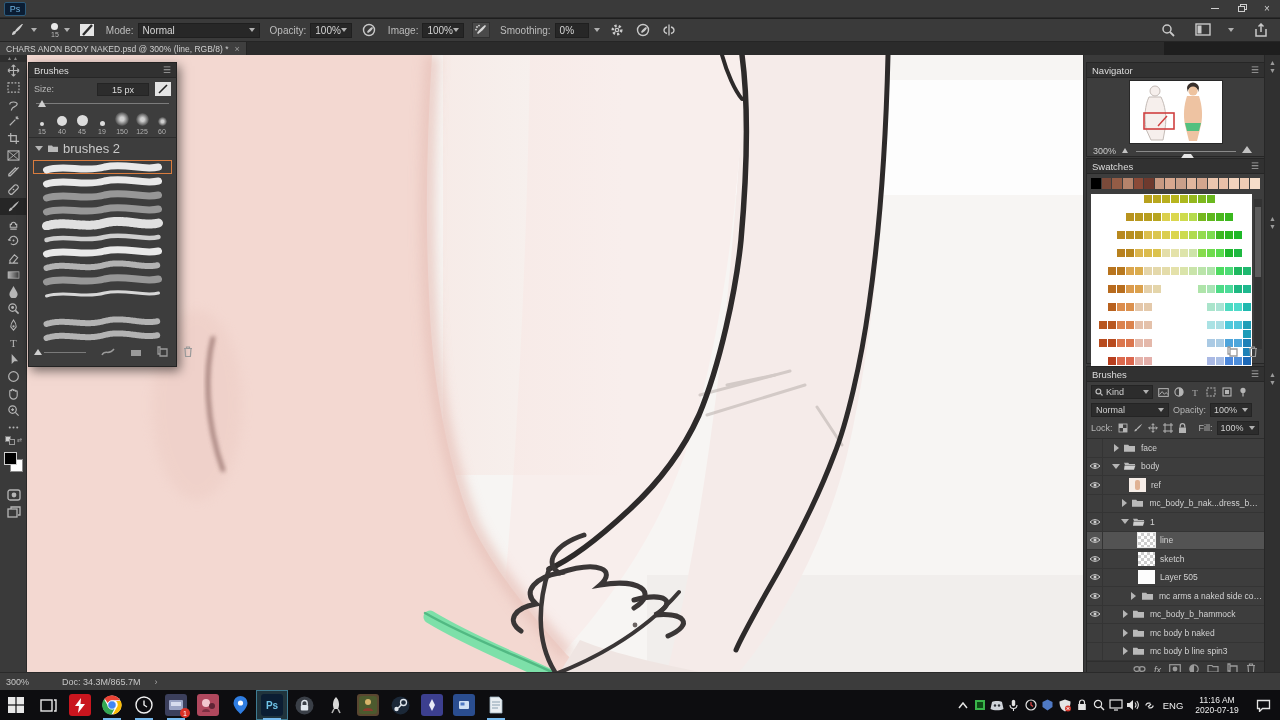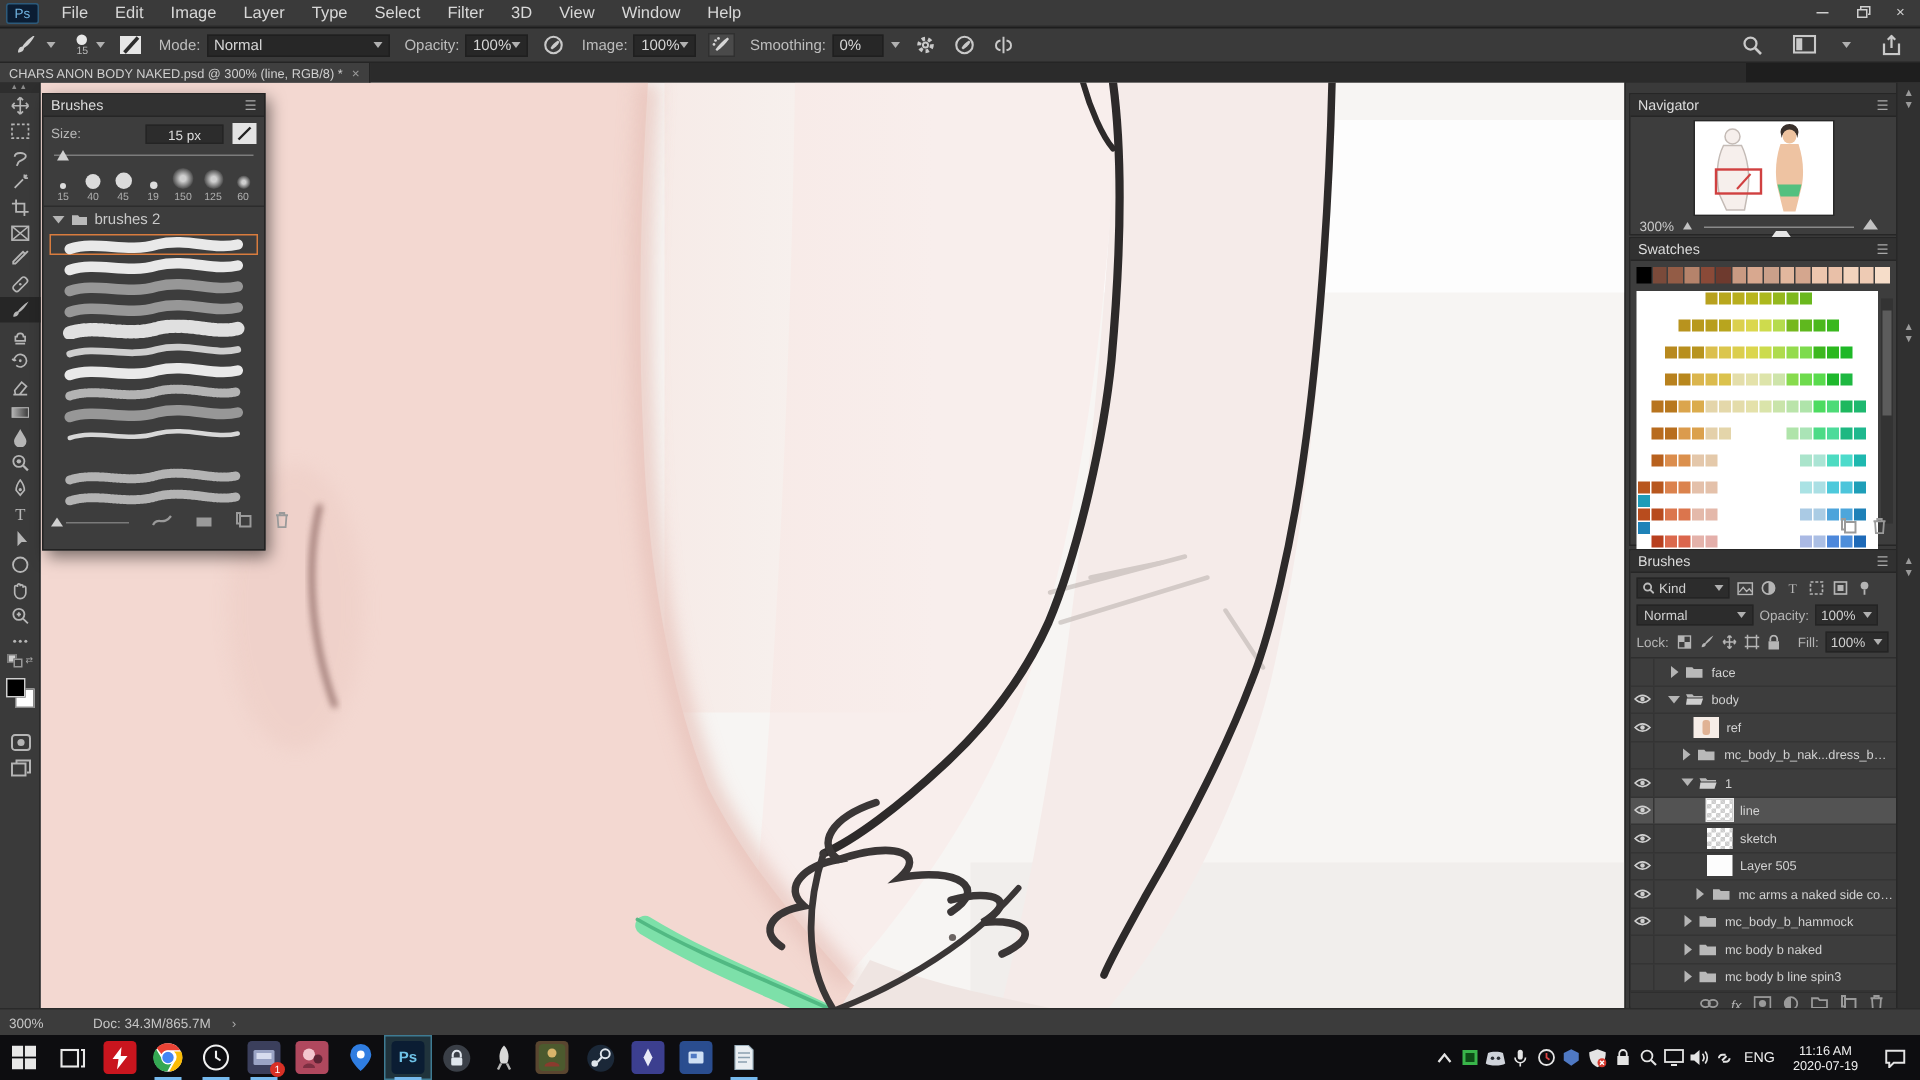--- a/index.html
+++ b/index.html
@@ -61,35 +61,35 @@
   #brush-size-value { margin-left:auto; background:#2c2c2c; border:1px solid #242424; padding:0 5px; height:13px; line-height:13px; color:#ddd; width:52px; text-align:center;}
   #brush-pencil-btn { width:16px; height:14px; background:#e4e4e4; margin-left:6px; display:flex; align-items:center; justify-content:center; }
   #brush-slider { margin:3px 7px; position:relative; height:8px; }
   #brush-slider .track { position:absolute; left:0; right:0; top:3px; height:1px; background:#7c7c7c; }
   #brush-slider .thumb { position:absolute; left:2px; top:0; width:0; height:0; border-left:4px solid transparent; border-right:4px solid transparent; border-bottom:7px solid #cfcfcf; }
   #brush-presets { display:flex; padding:1px 3px 2px 3px; border-bottom:1px solid #2c2c2c; }
   .preset { width:20px; display:flex; flex-direction:column; align-items:center; justify-content:flex-end; }
   .preset .pd { border-radius:50%; background:#dcdcdc; }
   .preset .pd.soft { background:radial-gradient(circle, #cfcfcf 20%, rgba(90,90,90,0) 75%); }
   .preset .pl { font-size:7px; color:#b0b0b0; margin-top:2px; }
-  #brush-folder-row { display:flex; align-items:center; gap:4px; font-size:10px; color:#c9c9c9; padding:3px 6px; }
+  #brush-folder-row { display:flex; align-items:center; gap:4px; font-size:13px; color:#c9c9c9; padding:3px 6px; }
   .tri-down { width:0; height:0; border-left:4px solid transparent; border-right:4px solid transparent; border-top:5px solid #b5b5b5; }
   .tri-right { width:0; height:0; border-top:4px solid transparent; border-bottom:4px solid transparent; border-left:5px solid #b5b5b5; }
   #brush-list { height:182px; overflow:hidden; padding:1px 4px; }
   .stroke { height:14px; display:flex; align-items:center; border:1px solid transparent; }
   .stroke.selected { border-color:#d97c3e; }
   #brush-panel-bottom { display:flex; align-items:center; padding:2px 5px; gap:9px; }
   #bpb-slider { flex:0 0 52px; position:relative; height:8px; }
   #bpb-slider .track { position:absolute; left:10px; right:0; top:4px; height:1px; background:#7a7a7a; }
   #bpb-slider .thumb { position:absolute; left:0; top:1px; width:0; height:0; border-left:4px solid transparent; border-right:4px solid transparent; border-bottom:6px solid #cfcfcf; }
   #brush-panel-bottom .bicon { margin-left:6px; }
 
   
   #dock { left:1083px; top:55px; width:197px; height:617px; background:#3a3a3a; border-left:1px solid #2a2a2a; color:#cfcfcf; }
-  #dock-inner { position:absolute; left:2px; top:0; width:179px; height:617px; }
+  #dock-inner { position:absolute; left:2px; top:0; width:179px; height:617px;text-align:right; }
   #dock-gutter { position:absolute; right:0; top:0; width:16px; height:617px; background:#303030; border-left:1px solid #272727; }
   .gutter-arrows { color:#9a9a9a; font-size:7px; text-align:center; line-height:8px; }
   #navigator { position:absolute; left:0; top:7px; width:179px; height:95px; background:#3d3d3d; border:1px solid #262626; }
   #nav-thumb-wrap { display:flex; justify-content:center; padding:3px 0 2px 0; }
   #nav-thumb { width:92px; height:62px; background:#fff; box-shadow:0 0 0 1px #282828; }
   #nav-zoom-row { display:flex; align-items:center; padding:0 6px; font-size:9px; color:#c9c9c9; }
   #nav-slider { flex:1; position:relative; height:12px; margin:0 6px; }
   #nav-slider .track { position:absolute; left:14px; right:16px; top:6px; height:1px; background:#8a8a8a; }
   .mountain { width:0; height:0; border-left:5px solid transparent; border-right:5px solid transparent; border-bottom:7px solid #c2c2c2; position:absolute; }
   .mountain.small { border-left-width:3px; border-right-width:3px; border-bottom-width:5px; top:3px; left:0; }
@@ -208,33 +208,20 @@
         <path d="M607 545 C637 537 652 546 628 560 C657 557 668 569 641 581"></path>
         <path d="M652 537 C615 580 560 608 520 622" stroke-width="4"></path>
         <path d="M522 514 C512 545 508 585 528 617" stroke-width="4.5"></path>
       </g>
       <circle cx="608" cy="570" r="2.4" fill="#6b6462"></circle>
     </svg>
   </div>
 
   <div id="menubar" class="abs">
     <div id="ps-logo">Ps</div>
-    <div id="menu-items" style="display: flex;">
-        <span class="menu-item">File</span>
-        <span class="menu-item">Edit</span>
-        <span class="menu-item">Image</span>
-        <span class="menu-item">Layer</span>
-        <span class="menu-item">Type</span>
-        <span class="menu-item">Select</span>
-        <span class="menu-item">Filter</span>
-        <span class="menu-item">3D</span>
-        <span class="menu-item">View</span>
-        <span class="menu-item">Window</span>
-        <span class="menu-item">Help</span>
-      </div>
     <div id="win-controls">
       <div class="winbtn">
           <span class="bar"></span>
         </div>
       <div class="winbtn">
           <span class="box"></span>
         </div>
       <div class="winbtn">×</div>
     </div>
   </div>

